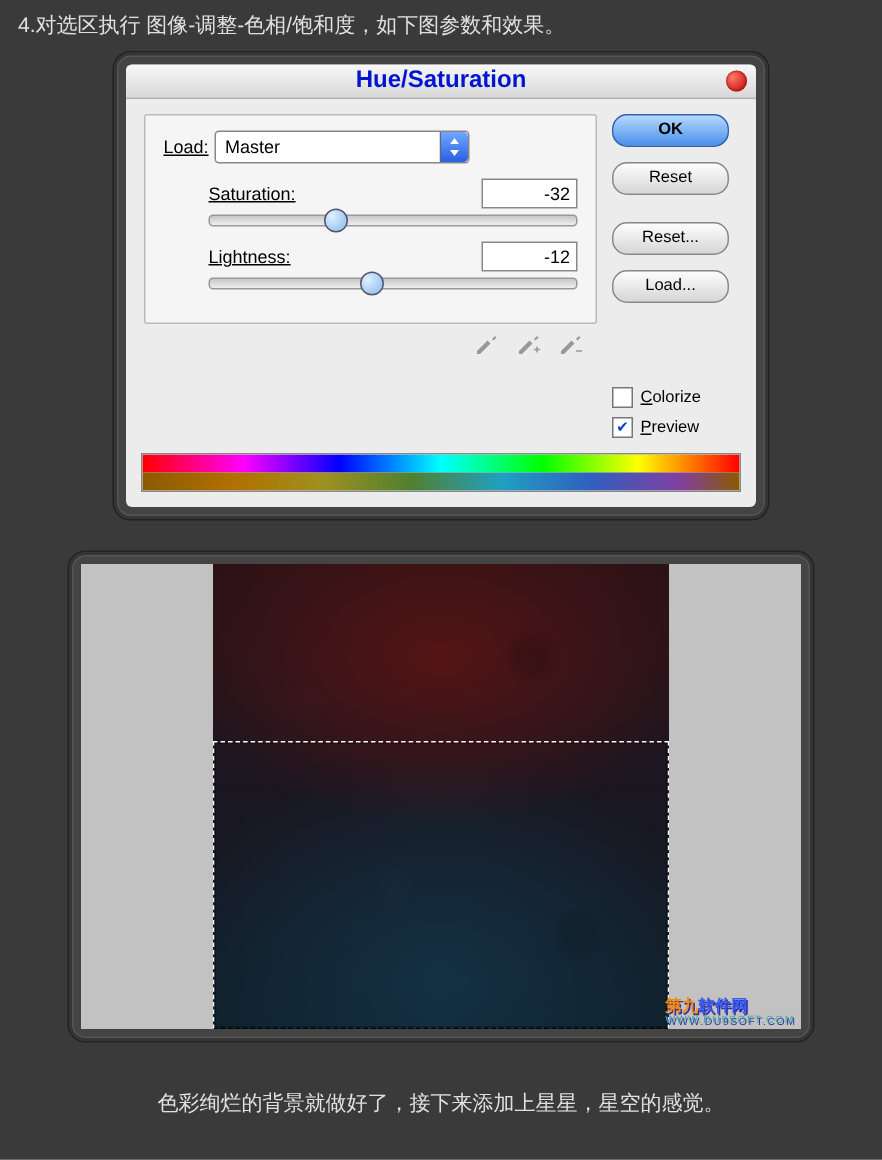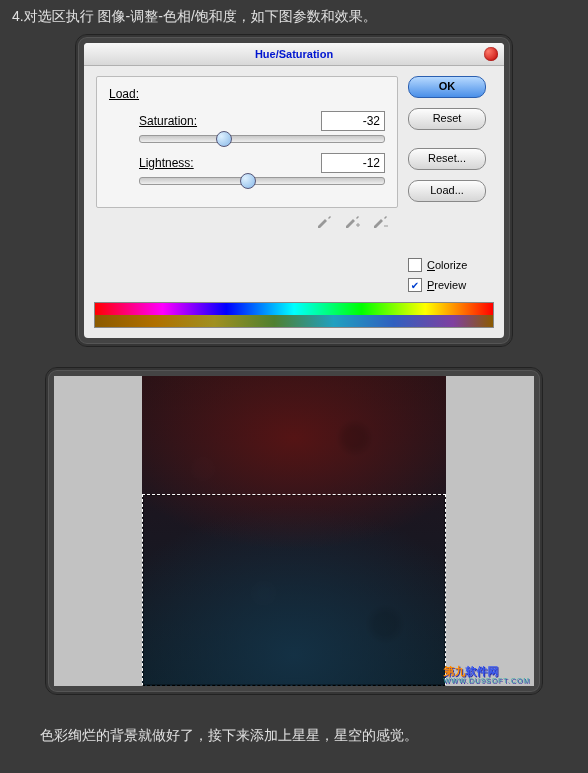--- a/index.html
+++ b/index.html
@@ -12,20 +12,21 @@
   }
   .instruction-top {
     color: #e0e0e0;
     padding: 8px 12px;
     font-size: 14px;
   }
   .instruction-bottom {
     color: #e0e0e0;
     padding: 12px 40px 8px;
     font-size: 14px;
+    text-align: center;
   }
   .panel {
     background: #444;
     border-radius: 12px;
     border: 1px solid #222;
     box-shadow: inset 0 0 0 2px #353535, inset 0 0 0 3px #555;
     margin: 0 auto 20px;
     padding: 8px;
     width: 420px;
   }
@@ -36,21 +37,21 @@
   }
   .titlebar {
     background: linear-gradient(#f8f8f8, #d8d8d8);
     border-bottom: 1px solid #b0b0b0;
     height: 22px;
     line-height: 22px;
     position: relative;
     text-align: center;
     color: #0015d0;
     font-weight: bold;
-    font-size: 11px;
+    font-size: 16px;
   }
   .close-dot {
     position: absolute;
     right: 6px;
     top: 4px;
     width: 14px;
     height: 14px;
     border-radius: 50%;
     background: radial-gradient(circle at 30% 30%, #ff7a6a, #c00000);
     box-shadow: inset 0 0 2px #700;
@@ -265,20 +266,28 @@
       <span>Hue/Saturation</span>
       <span class="close-dot"></span>
     </div>
 
     <div class="dialog-body">
       <div class="main-col">
         <div class="group-box">
 
           <div class="edit-row">
             <span class="edit-label">Load:</span>
+            <div class="combo">
+              <span>Master</span>
+              <span class="combo-btn">
+                <svg width="8" height="12" viewBox="0 0 8 12">
+                    <path d="M4 0 L7 4 H1 Z M4 12 L1 8 H7 Z" fill="#fff"></path>
+                  </svg>
+              </span>
+            </div>
           </div>
 
 
           <div class="slider-row">
             <div class="slider-head">
               <span class="slider-label">Saturation:</span>
               <input class="num-input" value="-32" style="">
             </div>
             <div class="slider-track">
               <div class="slider-thumb" style="left:34%"></div>

